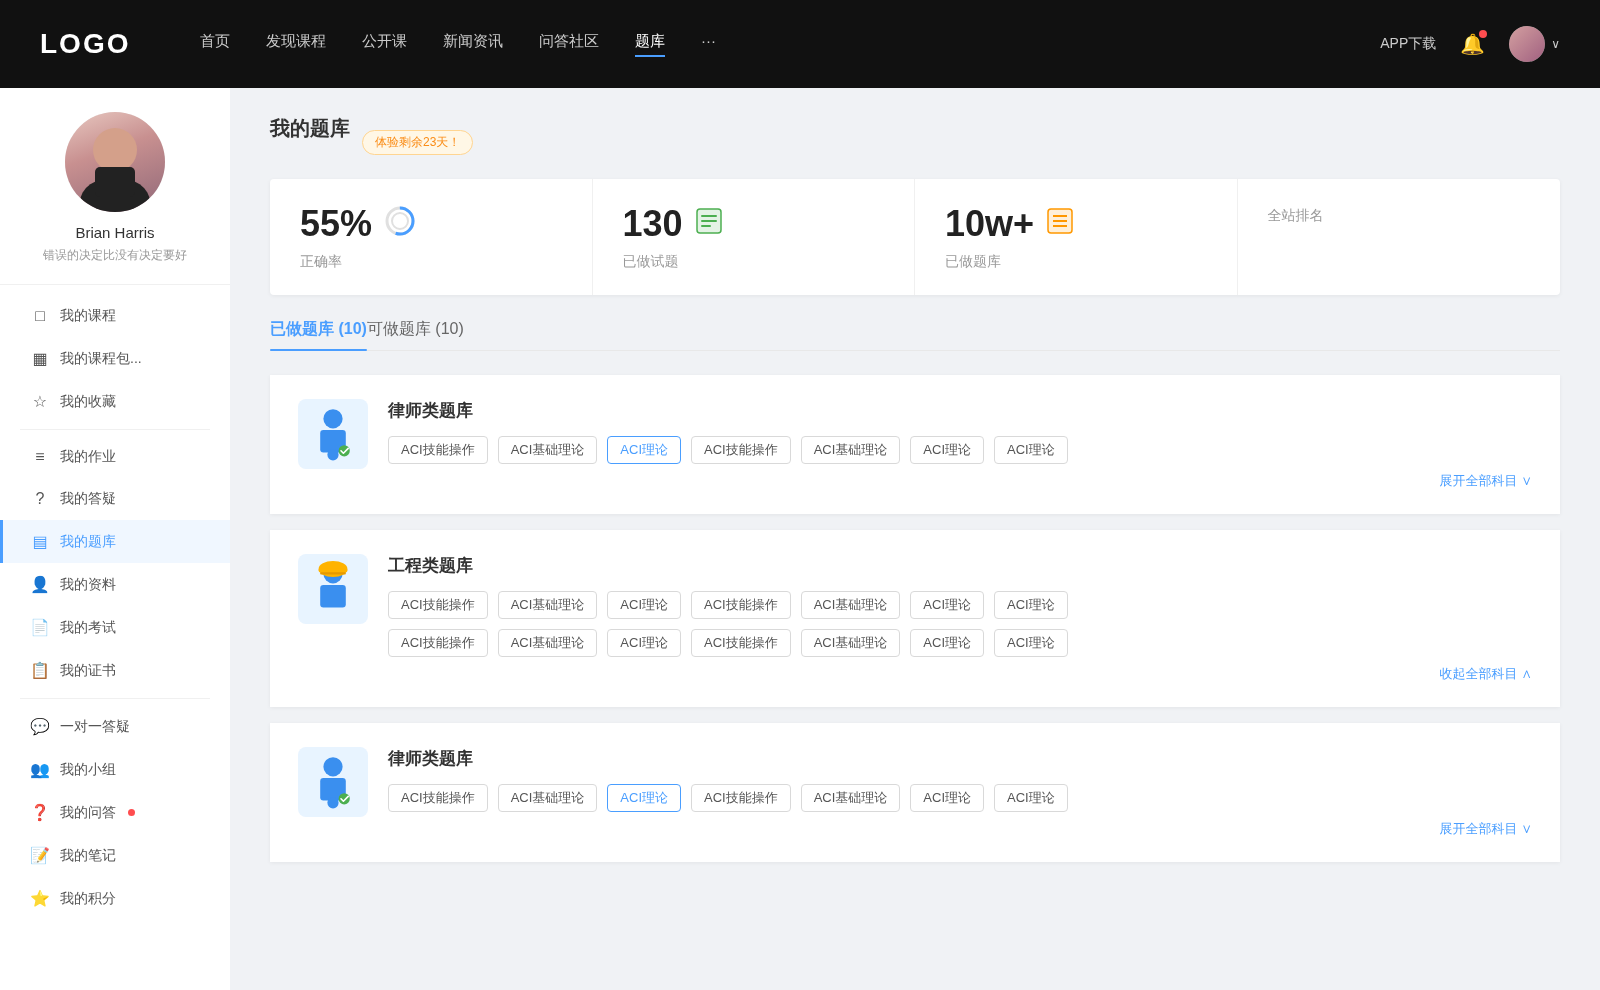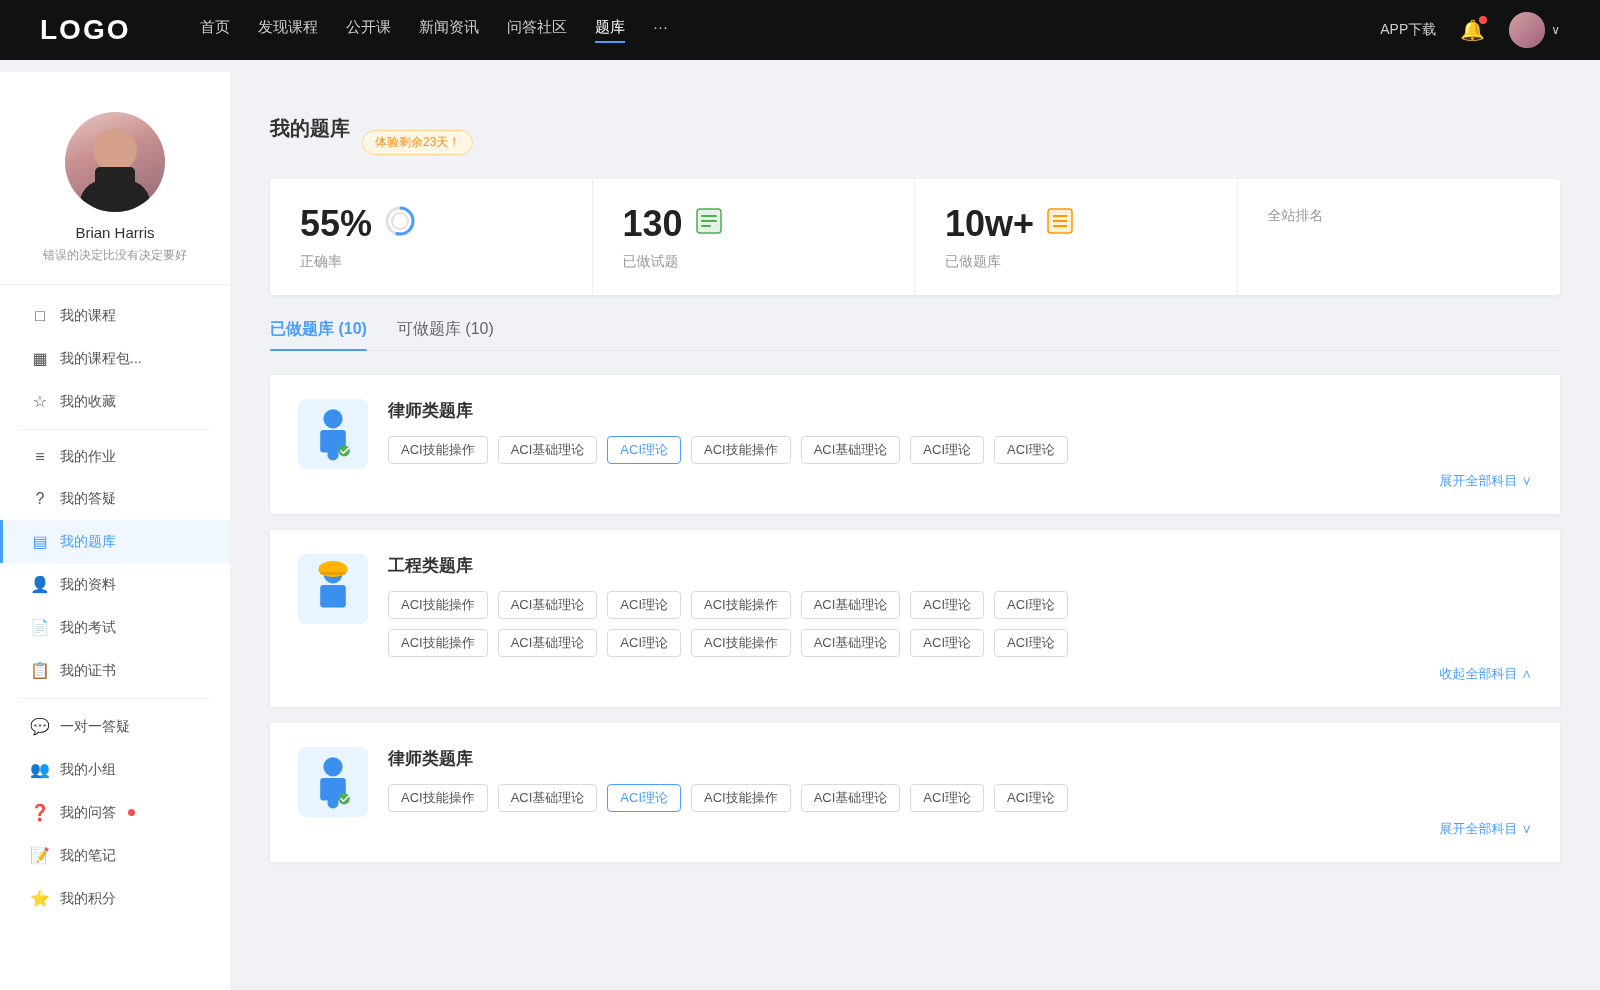--- a/index.html
+++ b/index.html
@@ -1,21 +1,21 @@
 <!DOCTYPE html>
 <html><head>
   <meta charset="utf-8">
   <style>
     * { box-sizing: border-box; margin: 0; padding: 0; }
     body { font-family: -apple-system, BlinkMacSystemFont, "PingFang SC", "Microsoft YaHei", sans-serif; background: #f0f2f5; color: #333; }
 
     
-    .header { background: #111; height: 60px; display: flex; align-items: center; padding: 0 40px; position: fixed; top: 0; left: 0; right: 0; z-index: 100; }
+    .header { background: #111; height: 88px; display: flex; align-items: center; padding: 0 40px; position: fixed; top: 0; left: 0; right: 0; z-index: 100; }
     .header-logo { color: #fff; font-size: 28px; font-weight: 900; letter-spacing: 2px; min-width: 120px; }
-    .header-nav { display: flex; gap: 28px; margin-left: 40px; flex: 1; }
+    .header-nav { display: flex; gap: 36px; margin-left: 40px; flex: 1; }
     .header-nav-item { color: #ccc; font-size: 15px; cursor: pointer; }
     .header-nav-item.active { color: #fff; border-bottom: 2px solid #4a9eff; padding-bottom: 4px; }
     .header-right { display: flex; align-items: center; gap: 24px; }
     .app-download { color: #ccc; font-size: 14px; cursor: pointer; }
     .notif-icon { color: #ccc; font-size: 20px; cursor: pointer; position: relative; }
     .notif-dot { position: absolute; top: -2px; right: -2px; width: 8px; height: 8px; background: #ff4d4f; border-radius: 50%; }
     .avatar-wrap { display: flex; align-items: center; gap: 6px; cursor: pointer; }
     .avatar { width: 36px; height: 36px; border-radius: 50%; background: #888; overflow: hidden; }
     .chevron { color: #ccc; font-size: 12px; }
 
@@ -47,21 +47,21 @@
     
     .stats-row { display: grid; grid-template-columns: repeat(4, 1fr); gap: 0; background: #fff; border-radius: 4px; margin-bottom: 24px; overflow: hidden; box-shadow: 0 1px 4px rgba(0,0,0,0.06); }
     .stat-card { padding: 24px 30px; border-right: 1px solid #f0f0f0; display: flex; flex-direction: column; gap: 4px; }
     .stat-card:last-child { border-right: none; }
     .stat-top { display: flex; align-items: center; gap: 12px; }
     .stat-num { font-size: 36px; font-weight: 700; color: #222; }
     .stat-icon { font-size: 22px; }
     .stat-label { font-size: 14px; color: #999; margin-top: 4px; }
 
     
-    .tabs-row { display: flex; gap: 30px; margin-bottom: 24px; border-bottom: 1px solid #e8e8e8; }
+    .tabs-row { display: flex; margin-bottom: 24px; border-bottom: 1px solid #e8e8e8; }
     .tab { font-size: 16px; padding-bottom: 10px; cursor: pointer; color: #666; position: relative; }
     .tab.active { color: #4a9eff; font-weight: 600; }
     .tab.active::after { content: ''; position: absolute; bottom: -1px; left: 0; right: 0; height: 2px; background: #4a9eff; border-radius: 1px; }
 
     
     .qbank-card { background: #fff; border-radius: 0; padding: 24px 28px; margin-bottom: 16px; box-shadow: 0 1px 4px rgba(0,0,0,0.06); }
     .qbank-header { display: flex; align-items: flex-start; gap: 20px; }
     .qbank-icon-wrap { width: 70px; height: 70px; border-radius: 8px; background: #e8f4ff; display: flex; align-items: center; justify-content: center; flex-shrink: 0; }
     .qbank-body { flex: 1; }
     .qbank-title { font-size: 17px; font-weight: 600; color: #333; margin-bottom: 14px; }

